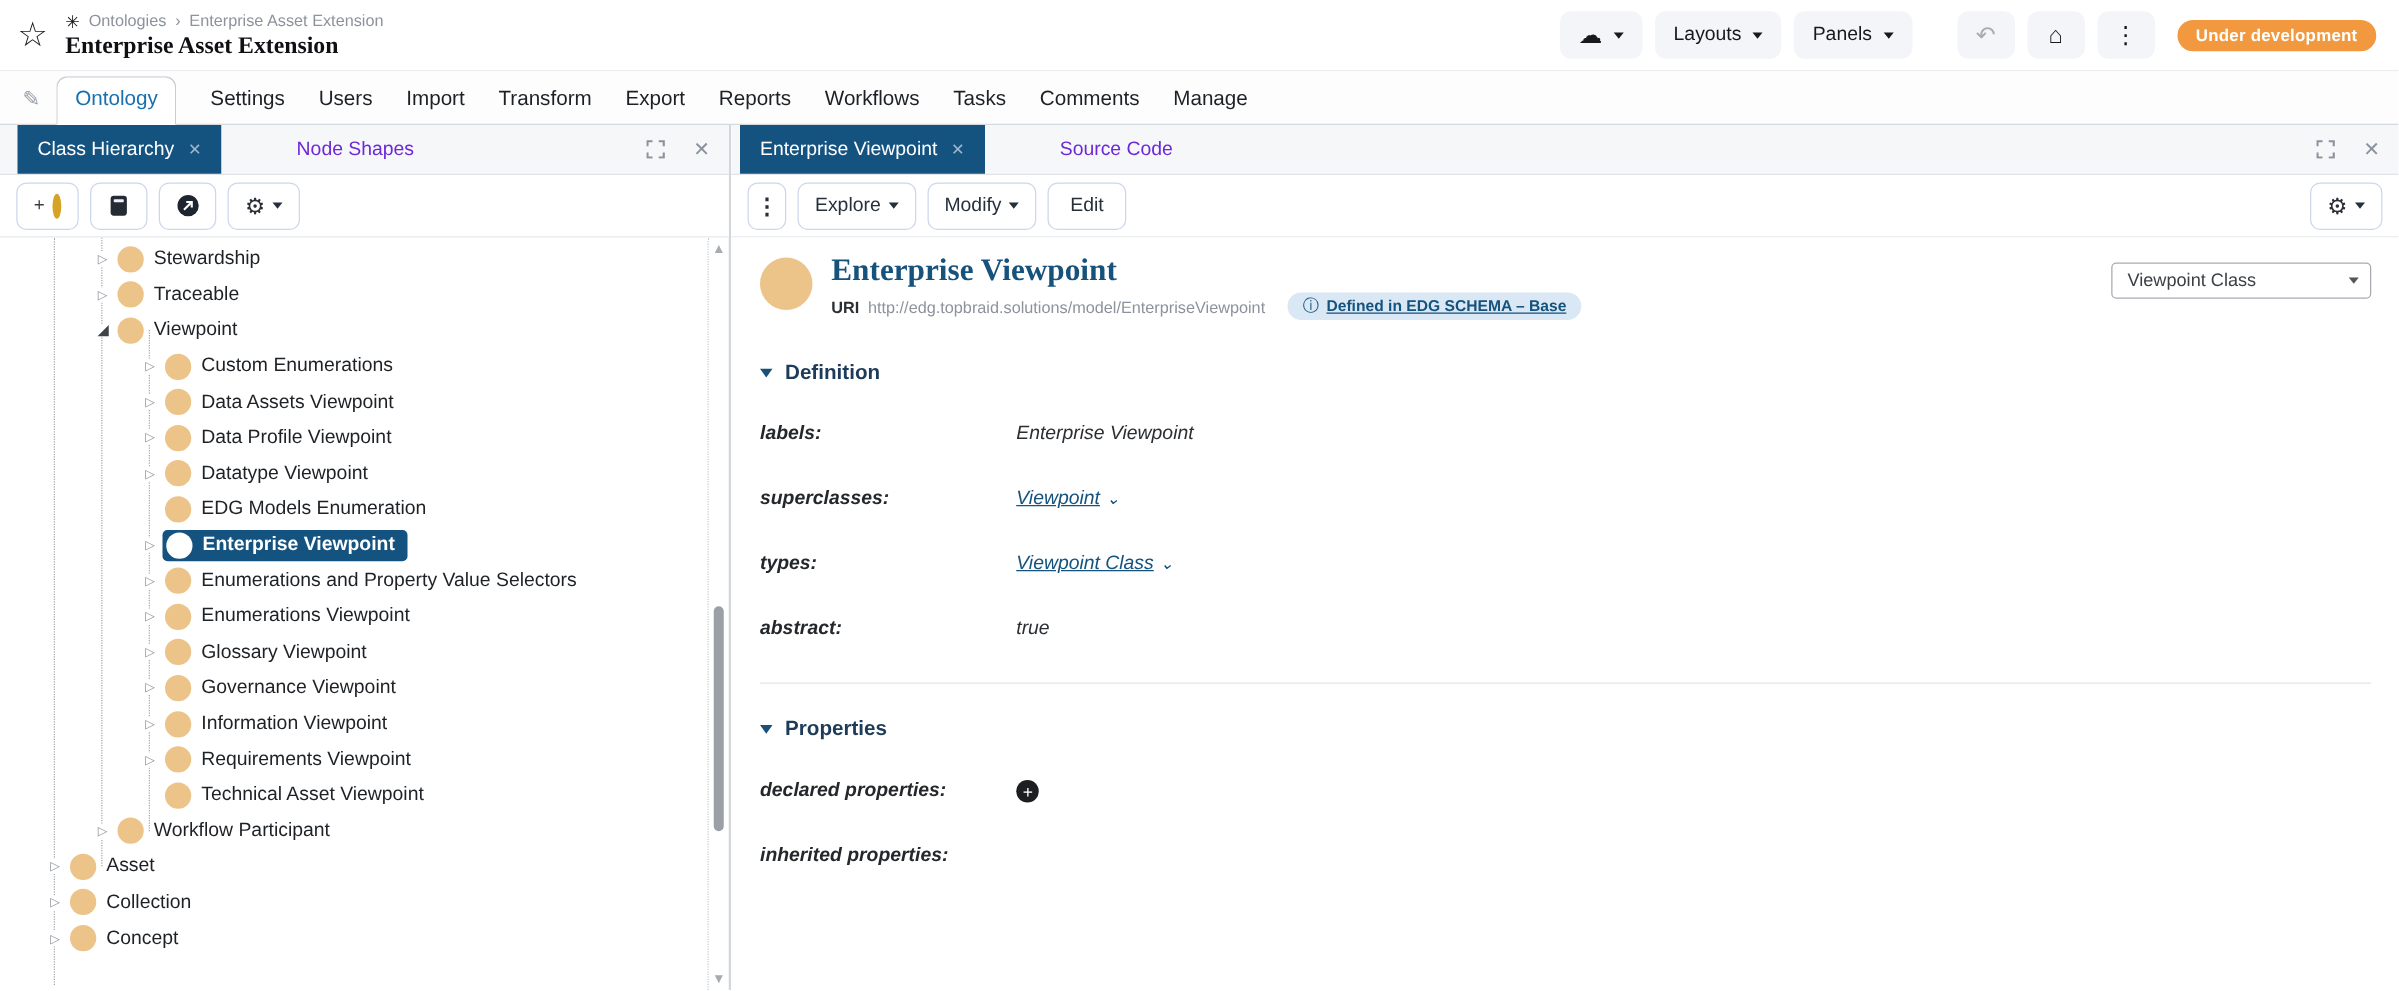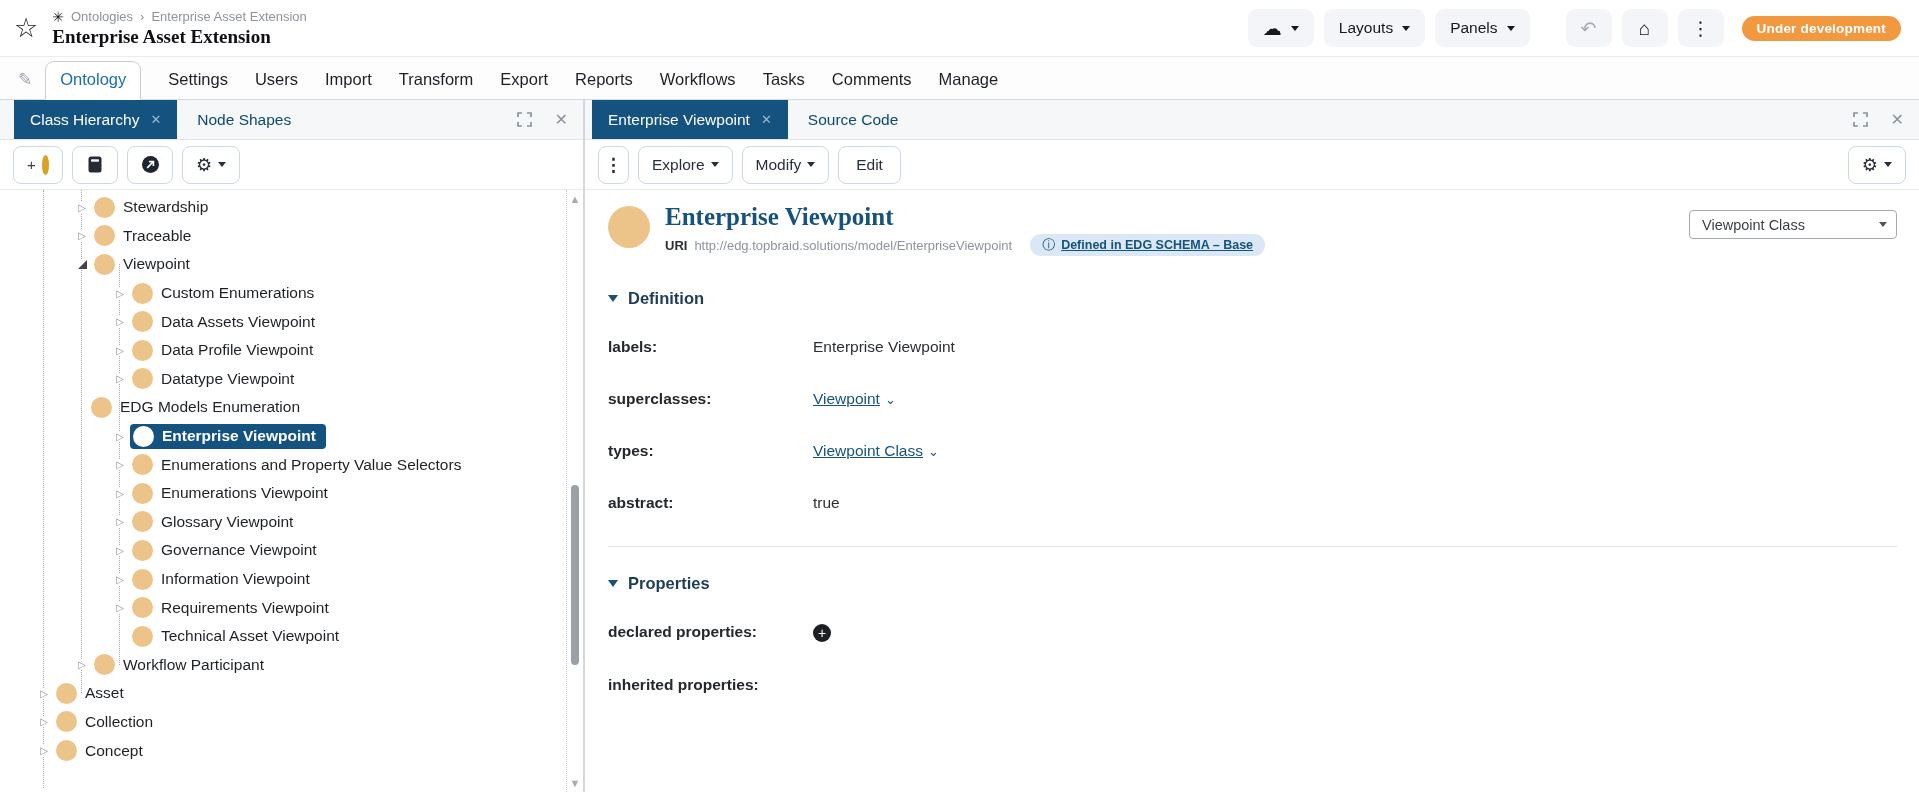--- a/index.html
+++ b/index.html
@@ -43,21 +43,21 @@
   .panel.left { width:585px; border-right:2px solid #d4d7da; }
   .panel.right { flex:1; min-width:0; }
 
   .tab-bar { height:40px; background:#f6f7f9; border-bottom:1px solid #e0e3e7; display:flex;
              align-items:stretch; position:relative; flex:none; }
   .panel.left .tab-bar { padding-left:14px; }
   .panel.right .tab-bar { padding-left:7px; }
   .panel-tab { display:flex; align-items:center; gap:11px; padding:0 16px; font-size:15.5px; cursor:pointer; }
   .panel-tab.active { background:#145380; color:#fff;align-items:center; }
   .panel-tab.active .tab-close { color:#9fb6c8; font-size:13px; }
-  .panel-tab.inactive { color:#0c4a6e; padding:0 20px; }
+  .panel-tab.inactive { color:#6d28d9; padding:0 20px;margin-left:40px; }
   .bar-icons { position:absolute; right:15px; top:0; bottom:0; display:flex; align-items:center; gap:23px; }
   .icon-close { font-size:16px; color:#8b929c; cursor:pointer; }
   .expand-svg { display:block; cursor:pointer; }
 
   
   .toolbar { height:50px; display:flex; align-items:center; gap:9px; padding:0 13px;
              border-bottom:1px solid #e7e9ec; flex:none; background:#fff; }
   .tb-btn { height:38px; min-width:46px; border:1px solid #ccd7ec; background:#fff; border-radius:8px;
             display:inline-flex; align-items:center; justify-content:center; gap:6px; font-size:15.5px;
             color:#26303c; padding:0 13px; flex:none; cursor:pointer; }
@@ -110,21 +110,21 @@
   .type-select { position:absolute; right:22px; top:20px; width:208px; height:29px; border:1px solid #a6aab0;
                  border-radius:4px; background:#fff; display:flex; align-items:center; justify-content:space-between;
                  padding:0 9px 0 12px; font-size:14.5px; color:#3a3f45; cursor:pointer; }
   .type-select .caret { border-top-color:#555; }
 
   #content-sections { margin-top:33px; }
   .section-heading { display:flex; align-items:center; gap:10px; font-weight:700; font-size:16.5px;
                      color:#1e3c5a; margin-bottom:30px; }
   .tri { width:0; height:0; border-left:5.5px solid transparent; border-right:5.5px solid transparent;
          border-top:7px solid #1a4f78; }
-  .field-row { display:flex; align-items:flex-start; margin-bottom:34px; }
+  .field-row { display:flex; align-items:center; margin-bottom:34px;font-style:italic; }
   .field-label { width:205px; flex:none; font-weight:700; font-size:15.5px; color:#24282c; }
   .field-value { font-size:15.5px; color:#2b2f33; }
   .value-link { color:#15537f; font-weight:500; text-decoration:underline; cursor:pointer; }
   .link-caret { color:#15537f; margin-left:5px; font-size:13px; display:inline-block; cursor:pointer; }
   .section-divider { border-top:1px solid #e3e5e9; margin:0 22px 27px 0; }
   .plus-circle { width:18px; height:18px; border-radius:50%; background:#1c1e22; color:#fff;
                  display:inline-flex; align-items:center; justify-content:center; font-size:14px;
                  line-height:1; cursor:pointer; margin-top:1px; }
 </style>
 </head>
@@ -281,21 +281,21 @@
                 <span class="tree-label">Data Profile Viewpoint</span>
               </span>
             </div>
             <div class="tree-row" style="padding-left: 112px;">
               <span class="expander">▷</span>
               <span class="row-body">
                 <span class="tree-circle"></span>
                 <span class="tree-label">Datatype Viewpoint</span>
               </span>
             </div>
-            <div class="tree-row" style="padding-left: 71px;">
+            <div class="tree-row" style="padding-left: 112px;">
               <span class="expander"></span>
               <span class="row-body">
                 <span class="tree-circle"></span>
                 <span class="tree-label">EDG Models Enumeration</span>
               </span>
             </div>
             <div class="tree-row" style="padding-left: 112px;">
               <span class="expander">▷</span>
               <span class="row-body selected">
                 <span class="tree-circle"></span>

